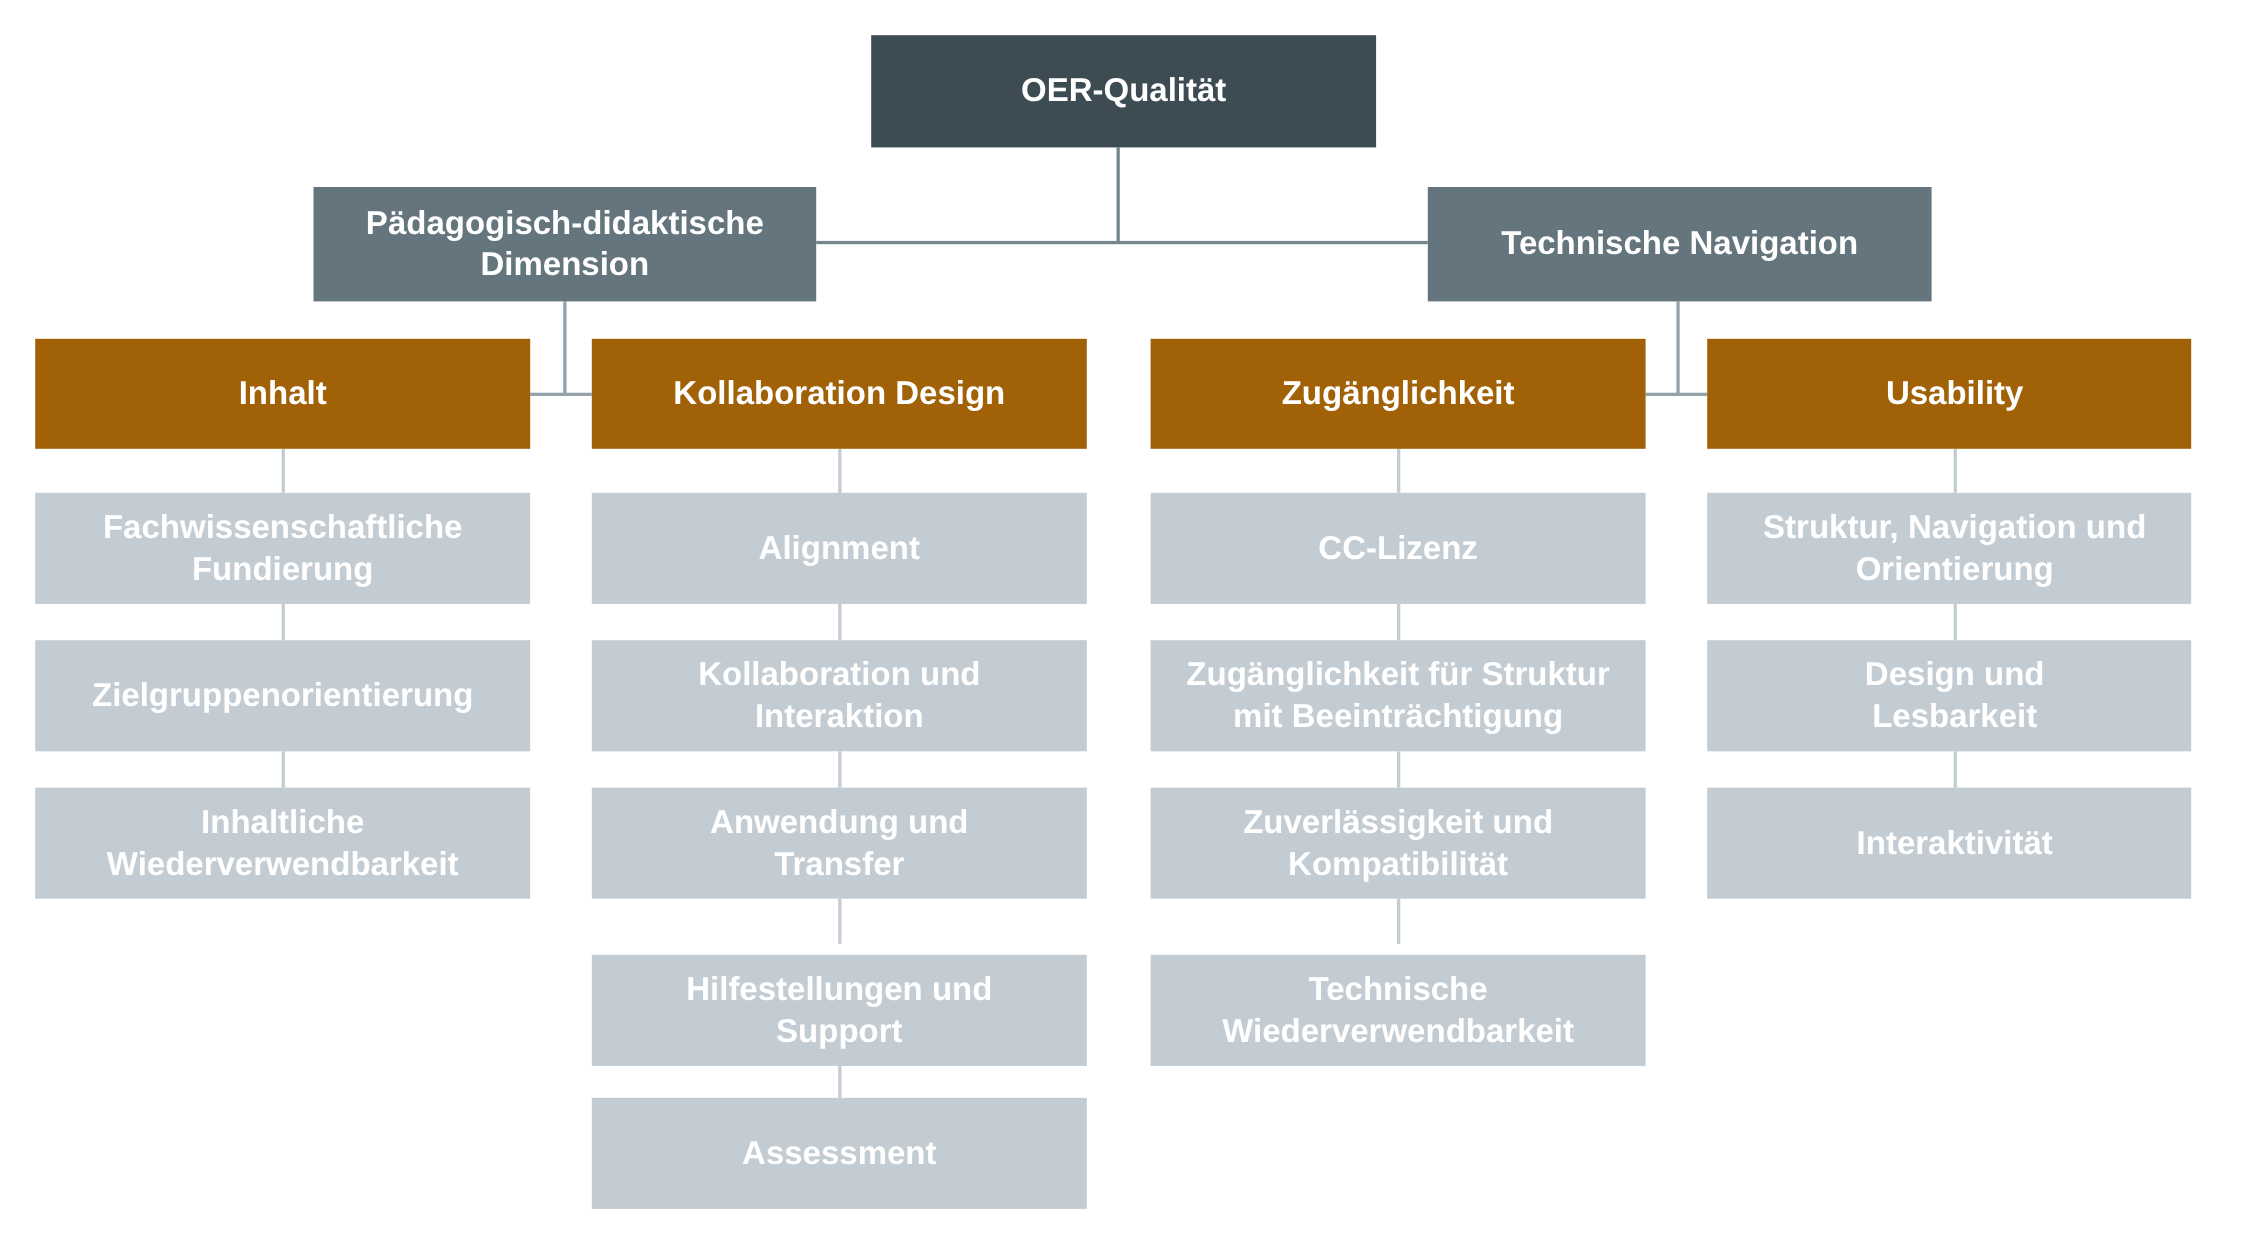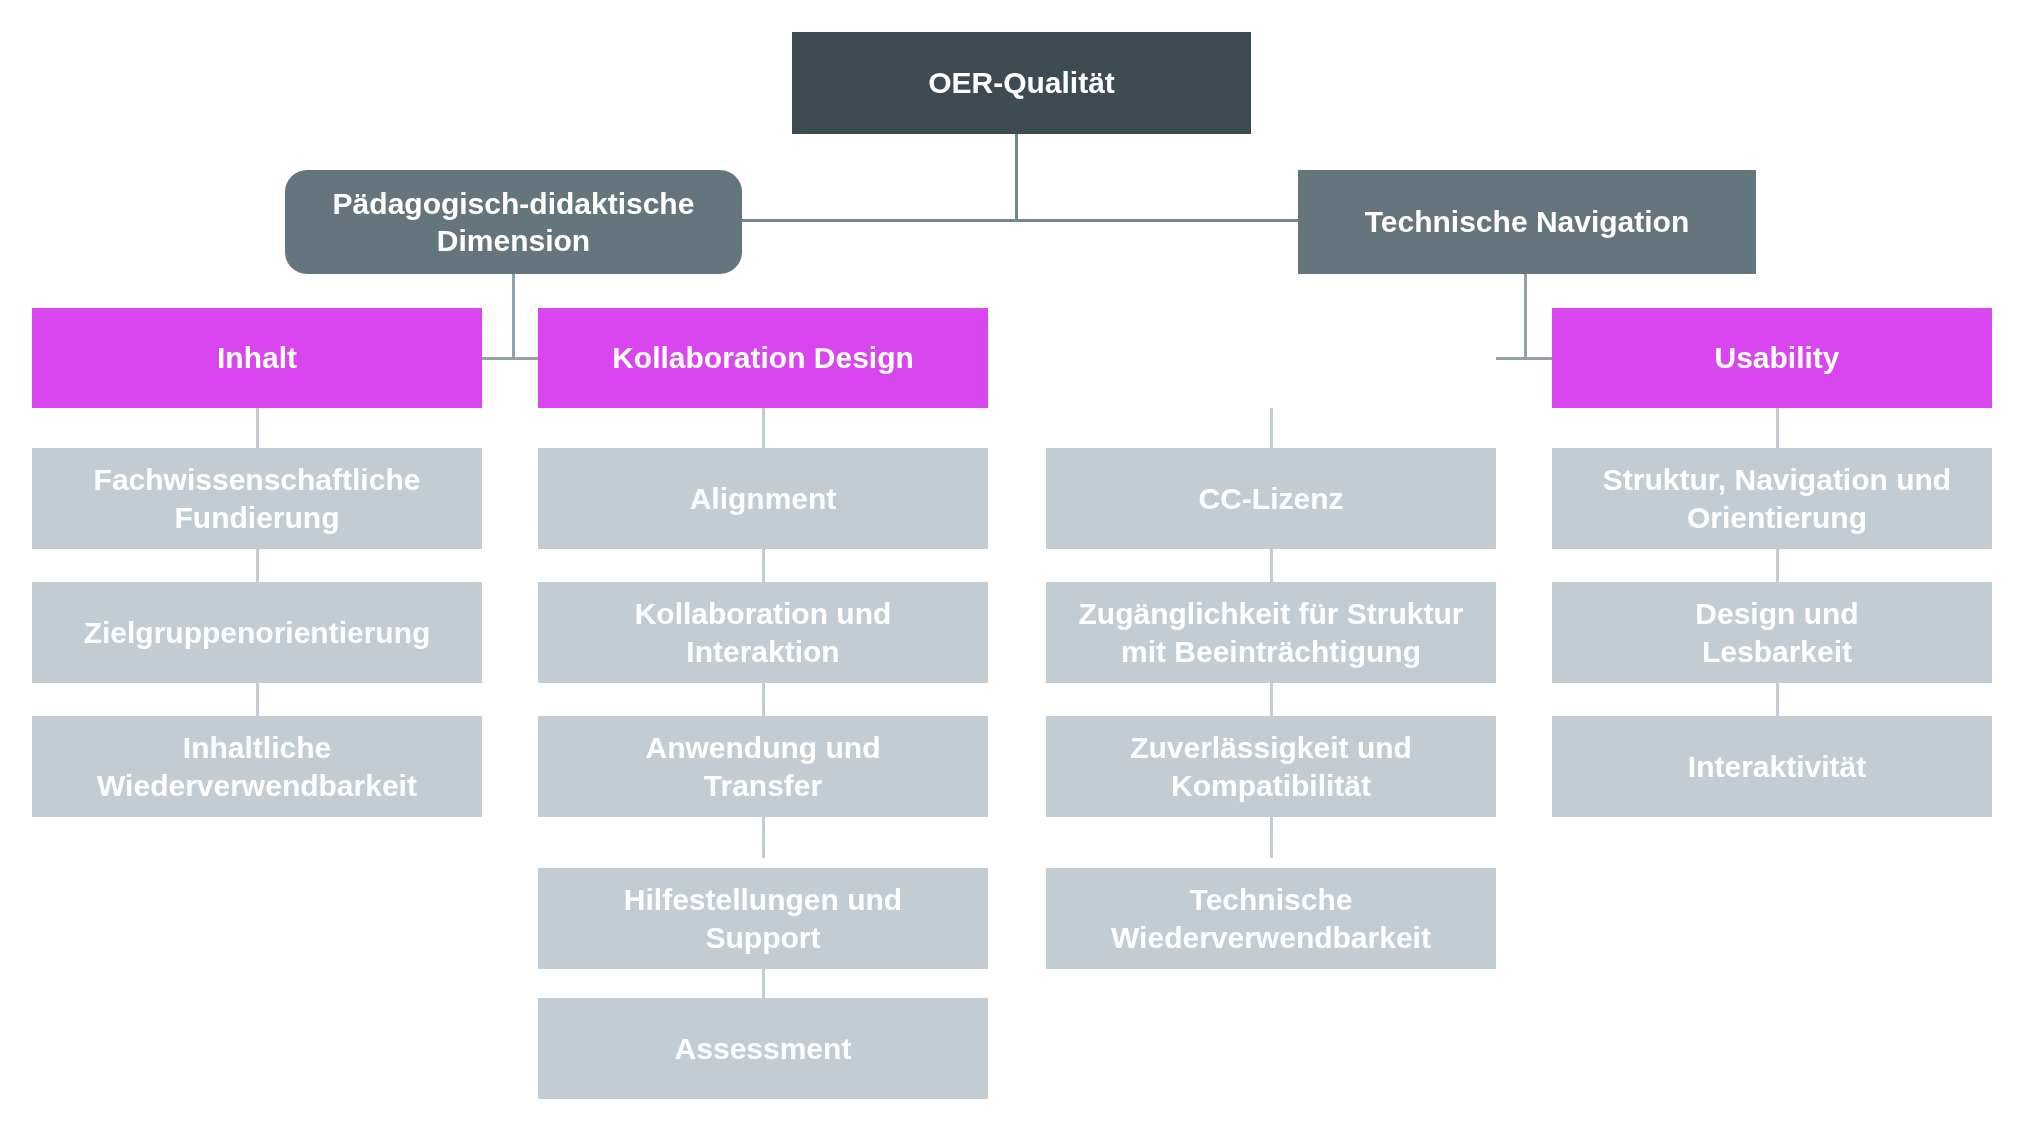--- a/index.html
+++ b/index.html
@@ -23,25 +23,25 @@
     justify-content: center;
     text-align: center;
     color: #ffffff;
     font-weight: bold;
     white-space: pre-line;
     line-height: 1.25;
     font-size: 30px;
   }
   .lvl-root   { background: #3d4b52; }
   .lvl-dim    { background: #64757d; }
-  .lvl-header { background: #d946ef; }
+  .lvl-header { background: #a16207; }
   .lvl-item   { background: #c3ccd3; }
 
   .box-oer      { left: 792px;  top: 32px;  width: 459px; height: 102px; }
-  .box-dim-pad  { left: 285px;  top: 170px; width: 457px; height: 104px; border-radius: 22px; }
+  .box-dim-pad  { left: 285px;  top: 170px; width: 457px; height: 104px; }
   .box-dim-tech { left: 1298px; top: 170px; width: 458px; height: 104px; }
 
   .hdr { top: 308px; height: 100px; width: 450px; }
   .col1 { left: 32px; }
   .col2 { left: 538px; }
   .col3 { left: 1046px; }
   .col4 { left: 1552px; }
 
   .item { width: 450px; height: 101px; }
   .row1 { top: 448px; }
@@ -88,20 +88,21 @@
   <div class="line light" style="left:1776px; top:683px; width:3px; height:33px;"></div>
 
   <div class="box lvl-root box-oer">OER-Qualität</div>
 
   <div class="box lvl-dim box-dim-pad">Pädagogisch-didaktische
 Dimension</div>
   <div class="box lvl-dim box-dim-tech">Technische Navigation</div>
 
   <div class="box lvl-header hdr col1">Inhalt</div>
   <div class="box lvl-header hdr col2">Kollaboration Design</div>
+  <div class="box lvl-header hdr col3">Zugänglichkeit</div>
   <div class="box lvl-header hdr col4">Usability</div>
 
   <div class="box lvl-item item col1 row1">Fachwissenschaftliche
 Fundierung</div>
   <div class="box lvl-item item col1 row2">Zielgruppenorientierung</div>
   <div class="box lvl-item item col1 row3">Inhaltliche
 Wiederverwendbarkeit</div>
 
   <div class="box lvl-item item col2 row1">Alignment</div>
   <div class="box lvl-item item col2 row2">Kollaboration und

